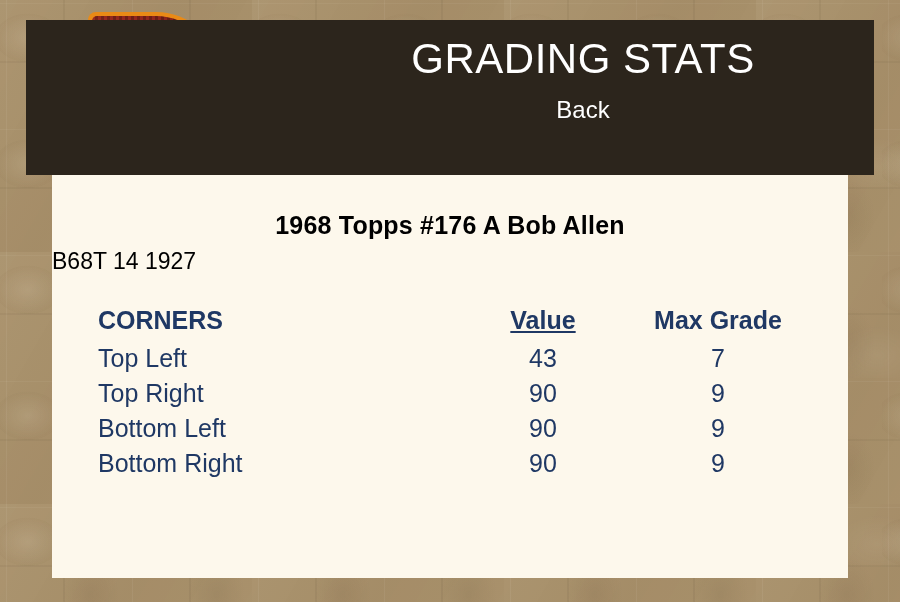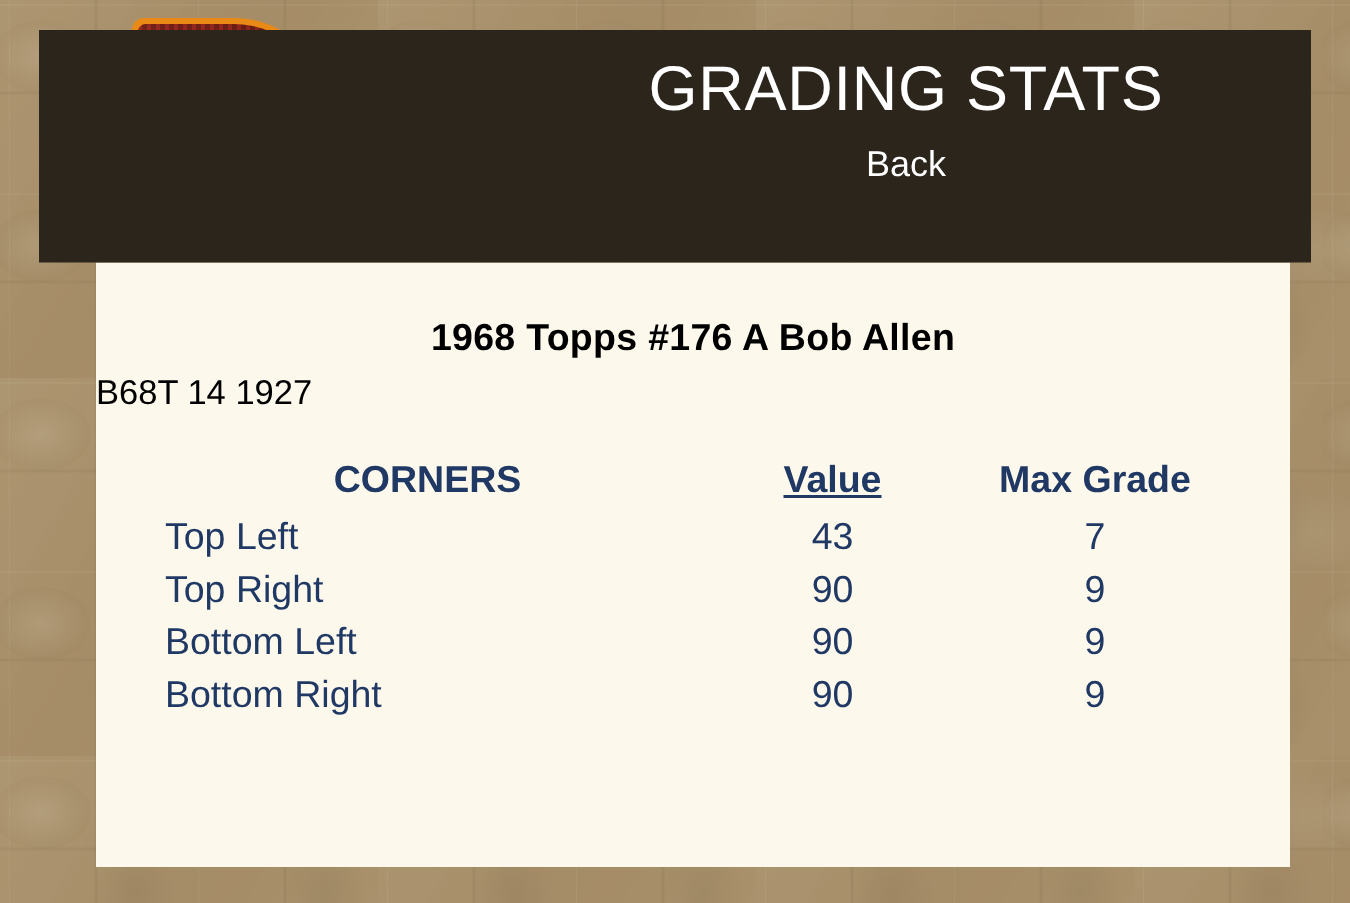--- a/index.html
+++ b/index.html
@@ -163,21 +163,21 @@
     letter-spacing: 0.5px;
     color: #ffffff;
     text-shadow: 0 1px 0 #c8cdd4, 0 2px 2px rgba(0,0,0,0.65), 1px 0 0 #9aa3ad;
     white-space: nowrap;
     z-index: 2;
   }
 
   
   #header-titles {
     position: absolute;
-    left: 317px;
+    left: 296px;
     top: 34px;
     width: 574px;
     text-align: center;
     z-index: 4;
   }
   #page-title {
     color: #ffffff;
     font-size: 42px;
     font-weight: normal;
     line-height: 50px;
@@ -187,21 +187,21 @@
     color: #ffffff;
     font-size: 24px;
     font-weight: normal;
     line-height: 40px;
     margin-top: 6px;
   }
 
   
   #content-panel {
     position: absolute;
-    left: 64px;
+    left: 52px;
     top: 175px;
     width: 796px;
     height: 403px;
     background: #fdf8ec;
     z-index: 2;
   }
 
   #card-title {
     margin-top: 36px;
     text-align: center;
@@ -229,21 +229,20 @@
   #stats-table td {
     padding: 0;
     font-size: 25px;
     color: #1f3864;
     line-height: 35px;
     font-weight: normal;
   }
   #stats-table th {
     font-weight: bold;
     padding-bottom: 3px;
-    text-align: center;
   }
   .col-label   { width: 350px; text-align: left; }
   .col-value   { width: 190px; text-align: center; }
   .col-maxgrade{ width: 160px; text-align: center; }
 
   th.col-label    { text-align: left; padding-left: 54px; }
   th.col-value    { text-align: center; text-decoration: underline; }
   th.col-maxgrade { text-align: center; }
   td.col-label    { text-align: left; padding-right: 98px; }
 

